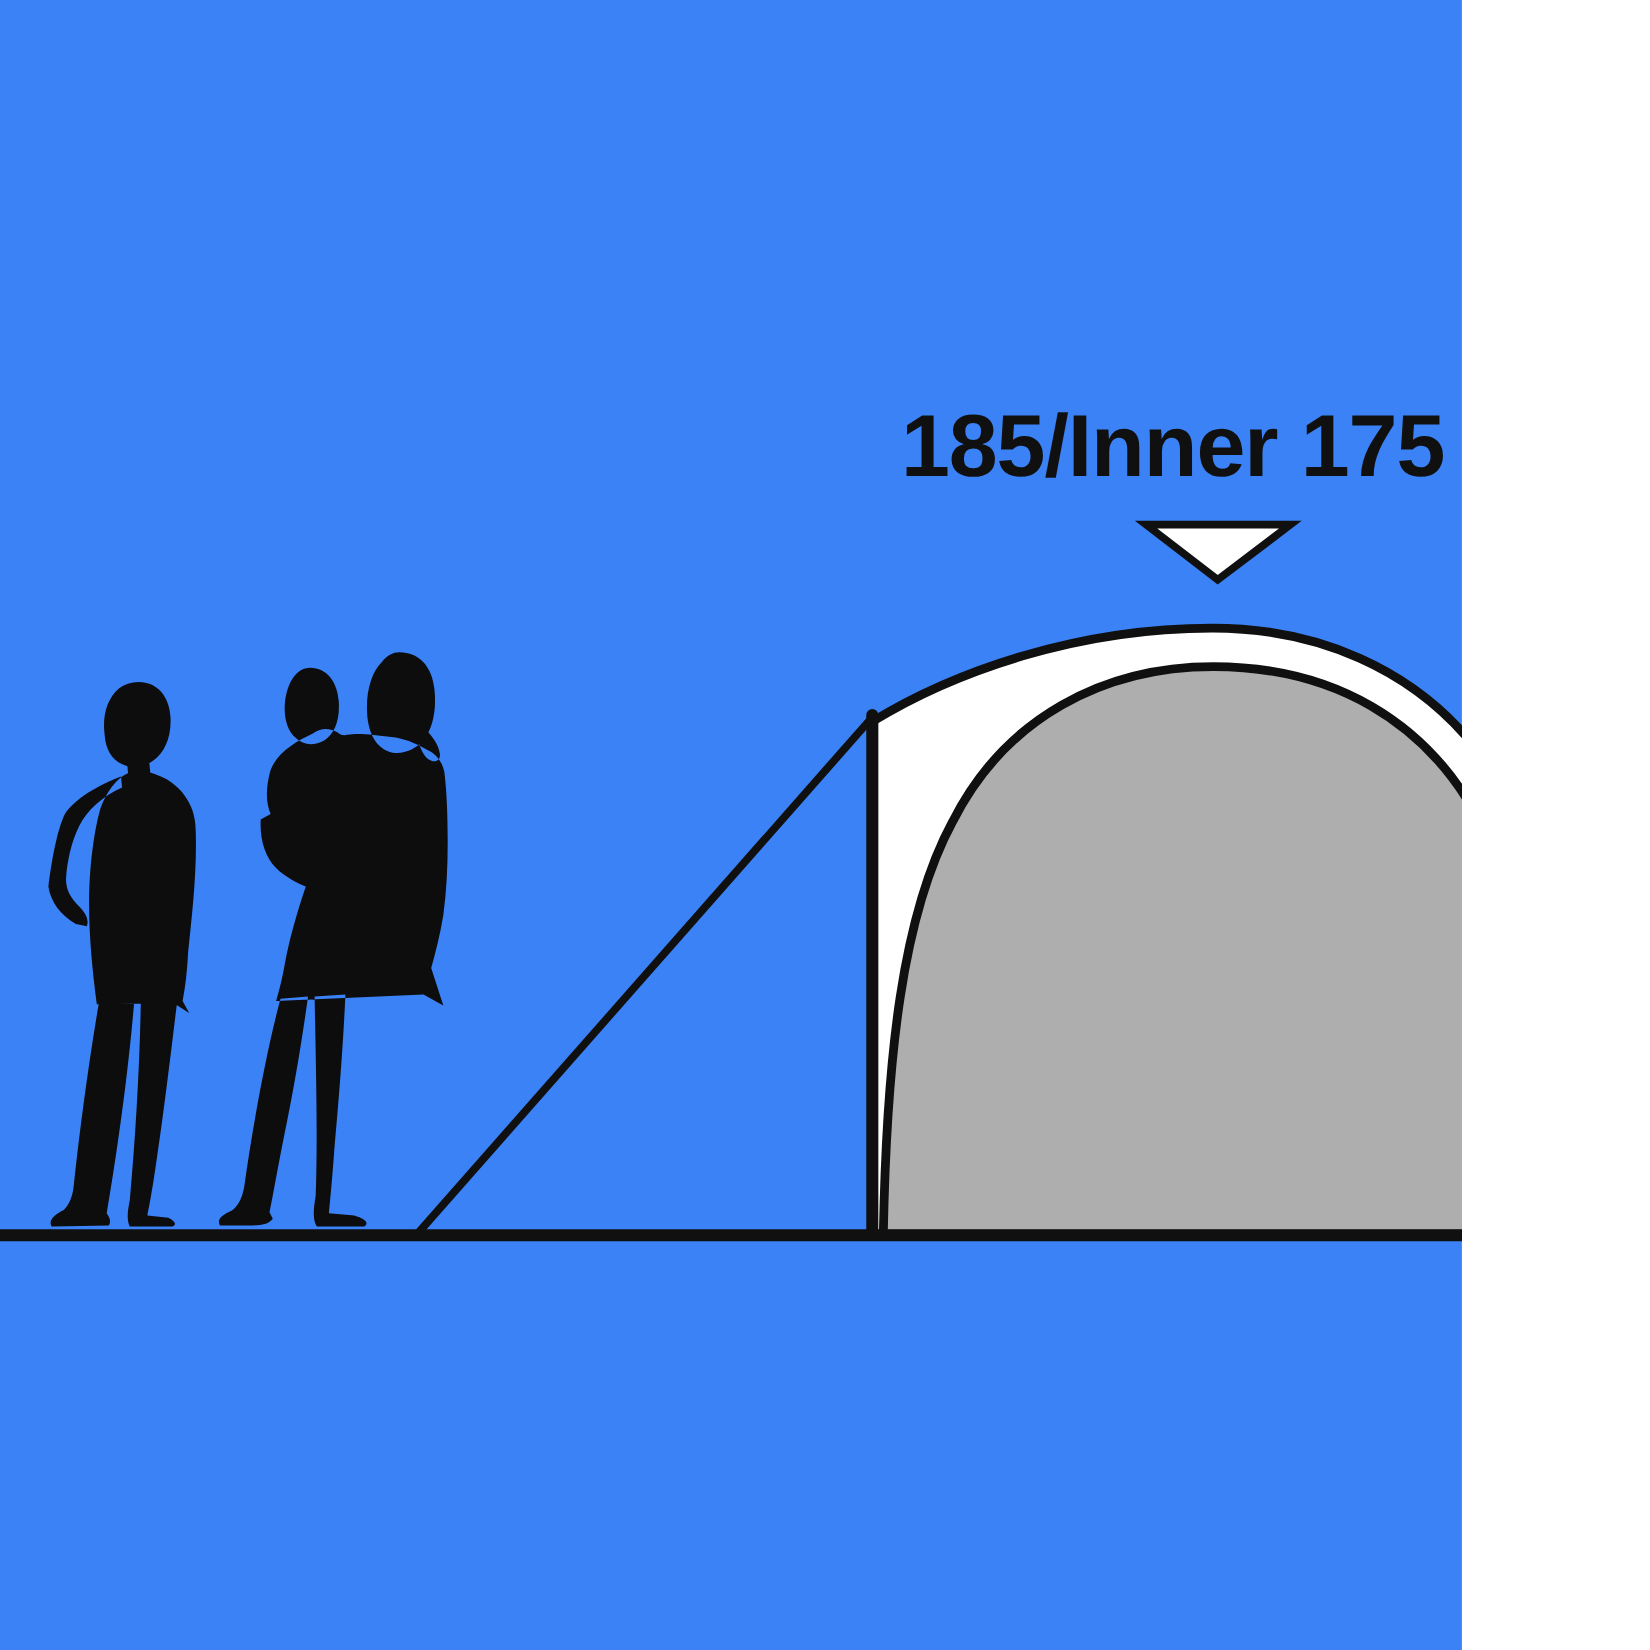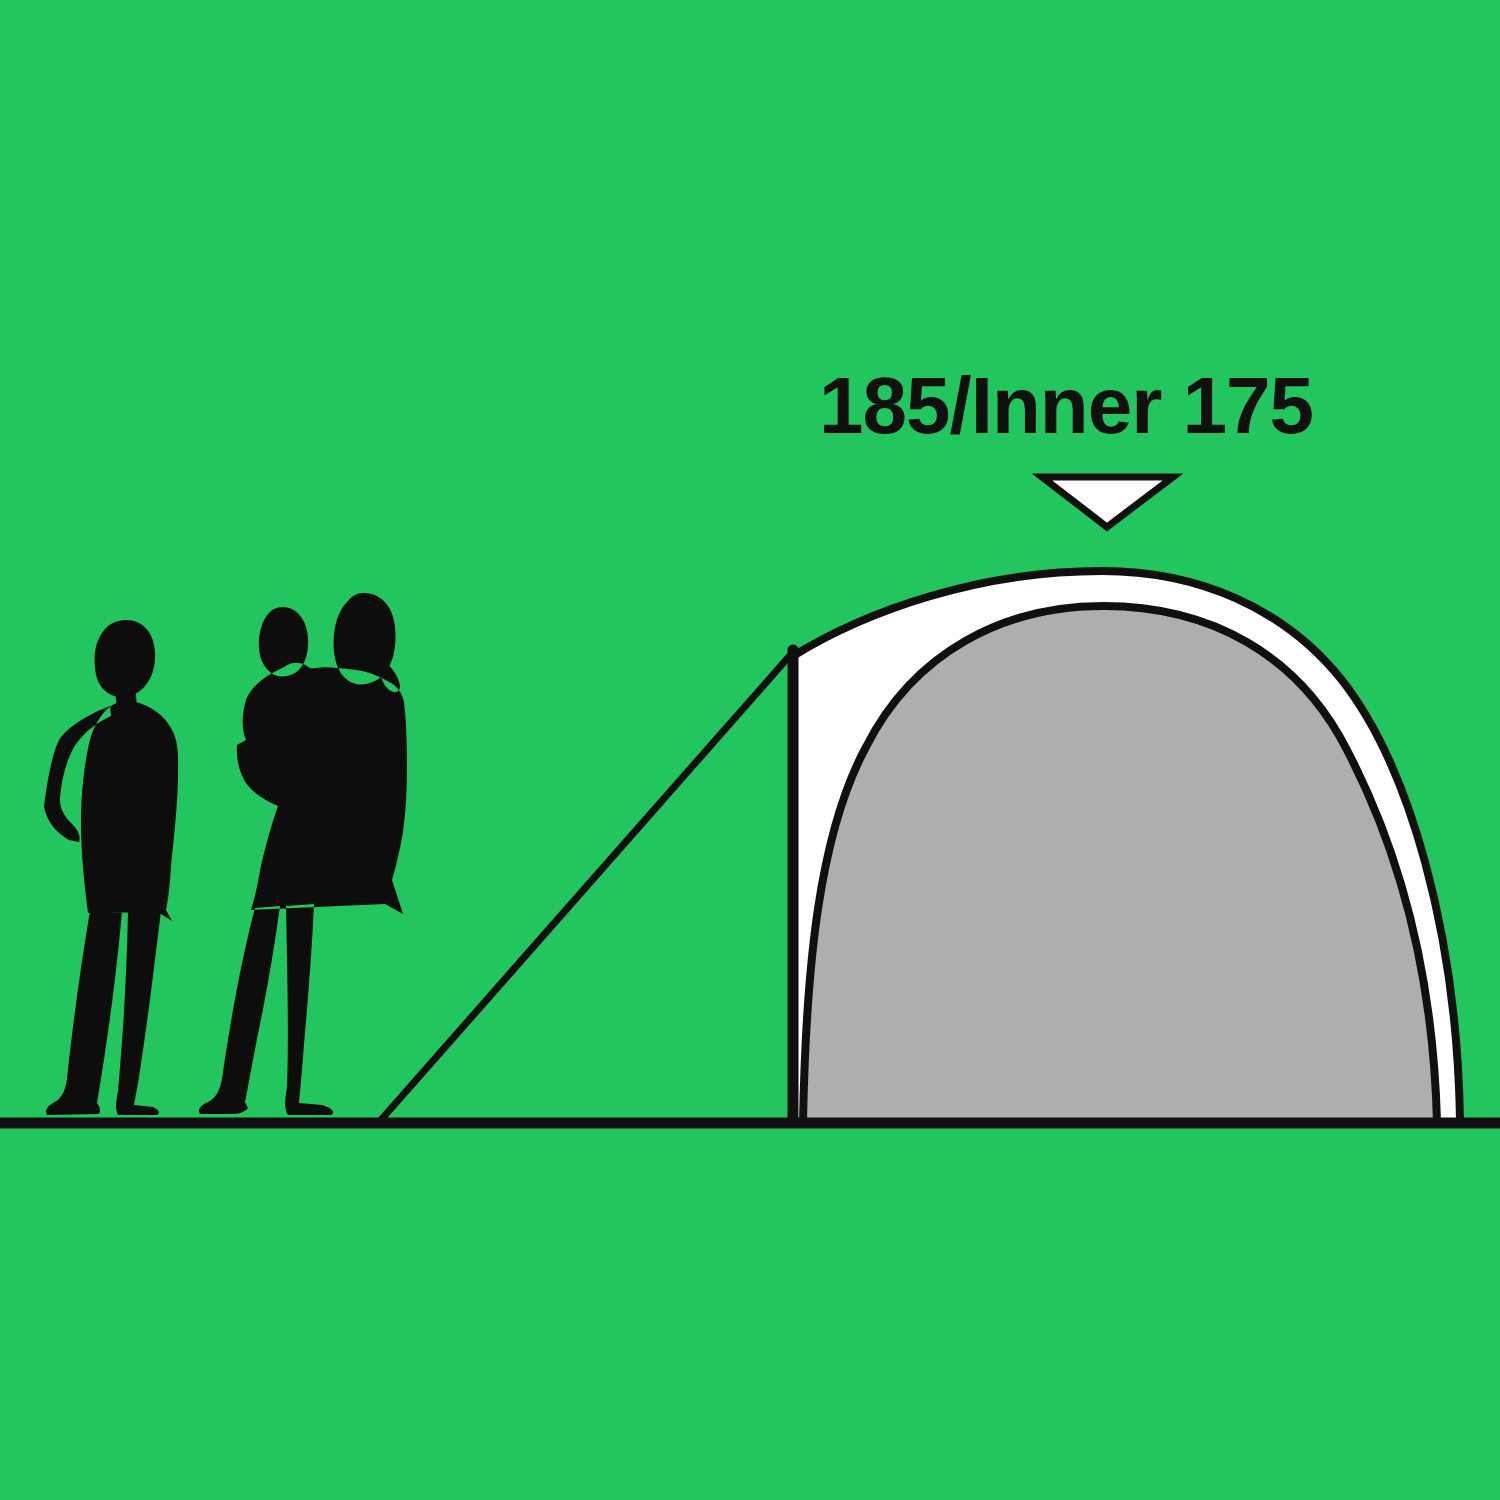--- a/index.html
+++ b/index.html
@@ -1,20 +1,20 @@
 <!DOCTYPE html>
 <html><head>
 <meta charset="utf-8">
 <style>
   html, body { margin: 0; padding: 0; background: #ffffff; }
   .canvas {
     position: relative;
-    width: 1500px;
+    width: 1329px;
     height: 1500px;
-    background: #22c55e;
+    background: #3b82f6;
     overflow: hidden;
     font-family: "Liberation Sans", sans-serif;
   }
   svg { display: block; }
   .dim-label {
     font-family: "Liberation Sans", sans-serif;
     font-weight: bold;
     font-size: 80px;
     letter-spacing: -1px;
   }

